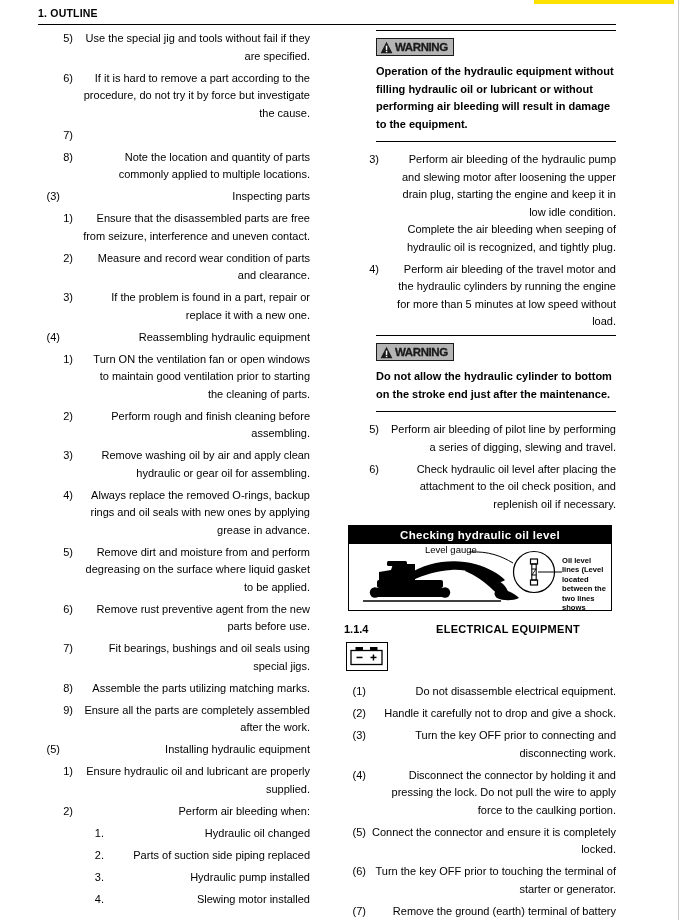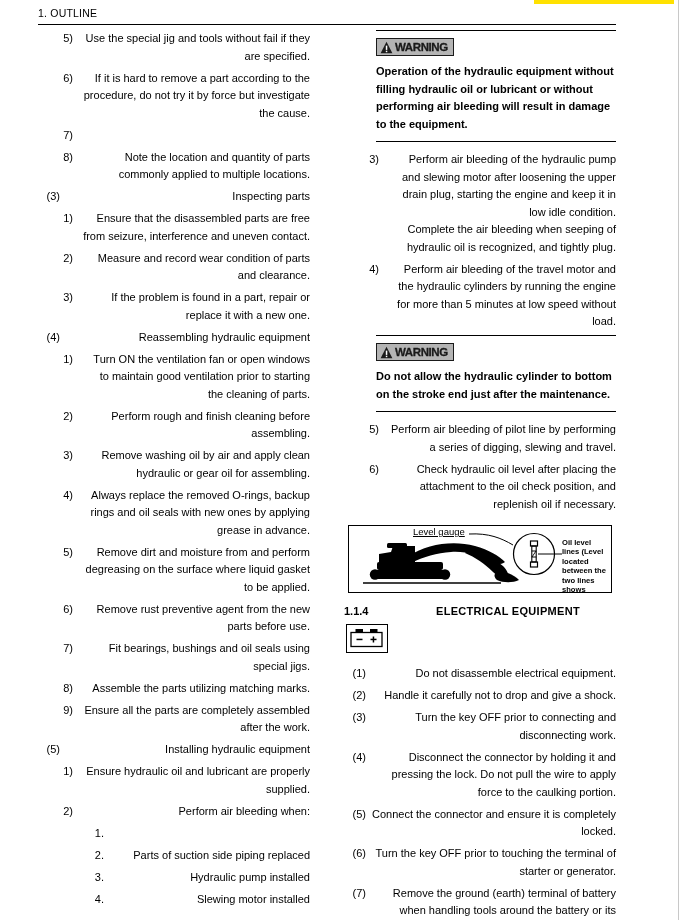--- a/index.html
+++ b/index.html
@@ -37,21 +37,21 @@
 
   
   .page-header {
     position: absolute;
     top: 6px;
     left: 38px;
     width: 578px;
   }
   .header-title {
     font-size: 10.5px;
-    font-weight: normal;
+    font-weight: bold;
     letter-spacing: 0.2px;
     line-height: 14px;
   }
   .header-rule {
     margin-top: 4px;
     border-bottom: 1.6px solid #000;
   }
 
   
   .columns {
@@ -336,20 +336,23 @@
         </span>
       </div>
       <div class="item lvl-num">
         <span class="marker">2)</span>
         <span class="body">
           <span class="sub-line">Perform air bleeding when:</span>
         </span>
       </div>
       <div class="item lvl-deep">
         <span class="marker">1.</span>
+        <span class="body">
+          <span class="sub-line">Hydraulic oil changed</span>
+        </span>
       </div>
       <div class="item lvl-deep">
         <span class="marker">2.</span>
         <span class="body">
           <span class="sub-line">Parts of suction side piping replaced</span>
         </span>
       </div>
       <div class="item lvl-deep">
         <span class="marker">3.</span>
         <span class="body">
@@ -421,20 +424,21 @@
         </div>
         <div class="item lvl-num">
           <span class="marker">6)</span>
           <span class="body">
             <span class="sub-line">Check hydraulic oil level after placing the attachment to the oil check position, and replenish oil if necessary.</span>
           </span>
         </div>
       </div>
 
     <div class="figure">
+      <div class="figure-title">Checking hydraulic oil level</div>
       <div class="figure-body">
         <svg width="261" height="66" viewBox="0 0 261 66">
 
           <line x1="14" y1="57" x2="152" y2="57" stroke="#000" stroke-width="1.4"></line>
 
           <g fill="#000">
             <rect x="22" y="44" width="78" height="9" rx="4.5"></rect>
             <circle cx="26" cy="48.5" r="5.2"></circle>
             <circle cx="96" cy="48.5" r="5.2"></circle>
             <rect x="28" y="36" width="66" height="8" rx="2"></rect>
@@ -457,21 +461,21 @@
             <rect x="181.5" y="36" width="7" height="5" fill="none" stroke="#000" stroke-width="1.2"></rect>
             <line x1="182.8" y1="25" x2="187.2" y2="25" stroke="#000" stroke-width="1"></line>
             <line x1="182.8" y1="31" x2="187.2" y2="31" stroke="#000" stroke-width="1"></line>
             <line x1="183" y1="31" x2="187" y2="25" stroke="#000" stroke-width="0.9"></line>
           </g>
 
           <path d="M120 8 C 140 7, 152 12, 164 19" fill="none" stroke="#000" stroke-width="1"></path>
 
           <line x1="189" y1="28" x2="213" y2="28" stroke="#000" stroke-width="1"></line>
         </svg>
-        <div style="position:absolute; left:64px; top:0px; font-size:9.5px; line-height:12px;text-decoration:underline;">Level gauge</div>
+        <div style="position:absolute; left:76px; top:0px; font-size:9.5px; line-height:12px;">Level gauge</div>
         <div style="position:absolute; left:213px; top:12px; width:48px; font-size:7.6px; line-height:9.4px; font-weight:bold;">Oil level lines (Level located between the two lines shows appropriate amount of oil)</div>
       </div>
     </div>
 
     <div class="section-heading">
       <span class="sec-num">1.1.4</span>
       <span class="sec-title">ELECTRICAL EQUIPMENT</span>
     </div>
 
     <div class="battery-icon">

